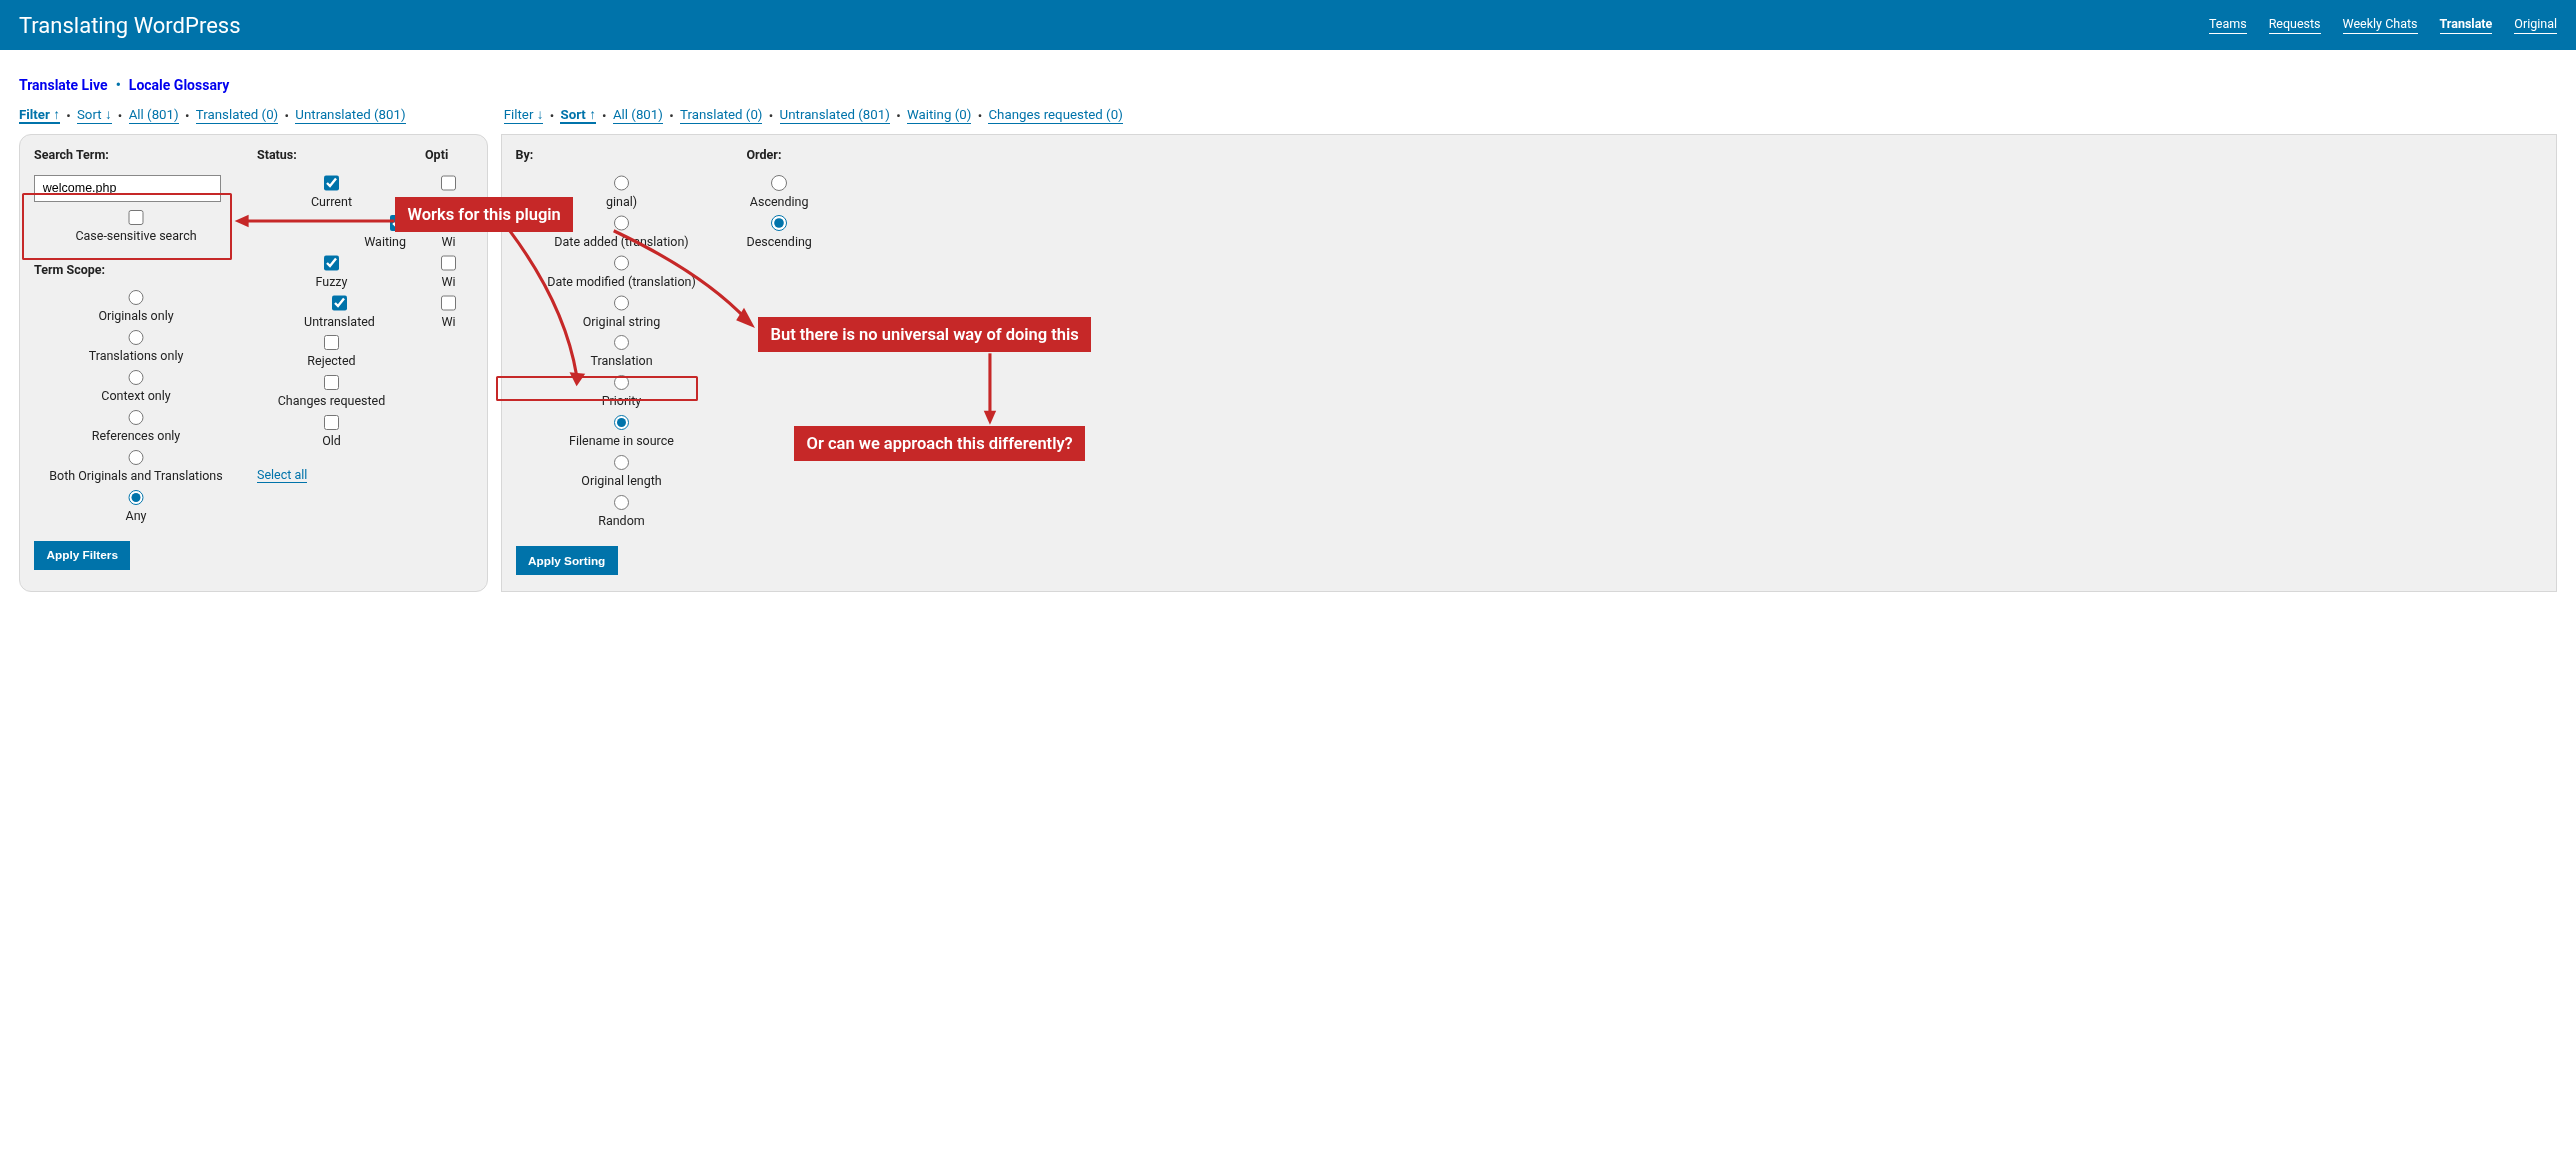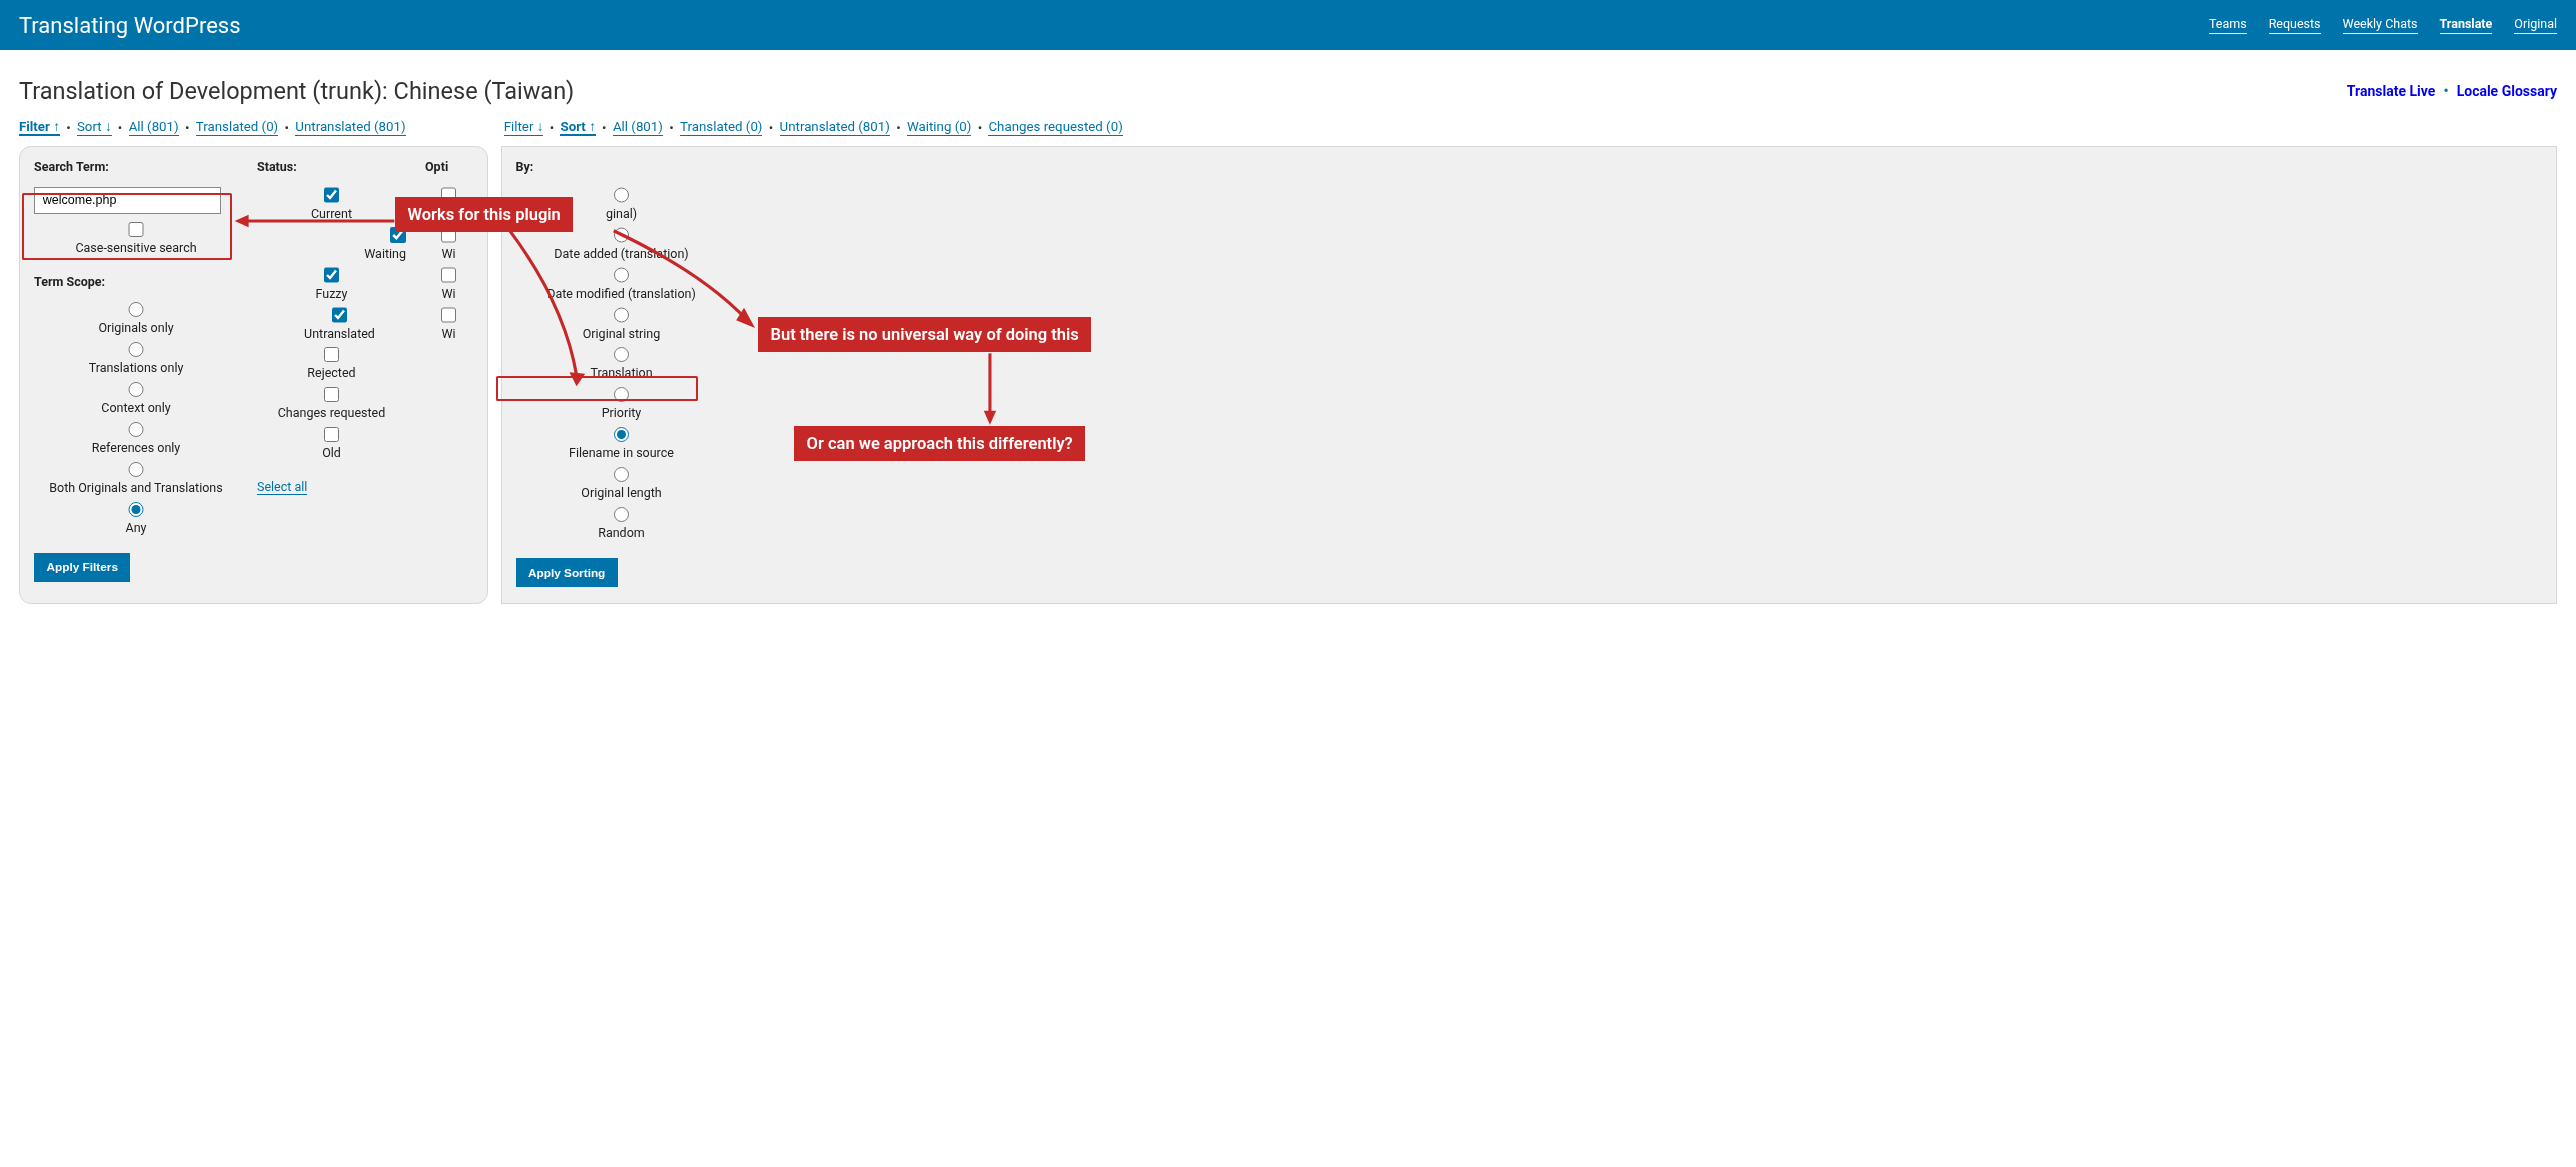--- a/index.html
+++ b/index.html
@@ -51,21 +51,20 @@
     <a href="#">Weekly Chats</a>
     <a href="#" class="active">Translate</a>
     <a href="#">Original</a>
   </nav>
 </div>
 
 <div class="content">
 
 
   <div class="titlebar">
-    <h1 class="page-title">Translation of Development (trunk): Chinese (Taiwan)</h1>
     <div class="title-links">
       <a href="#">Translate Live</a>
       <span class="dot">•</span>
       <a href="#">Locale Glossary</a>
     </div>
   </div>
 
   <div class="toolbar-row">
     <div class="toolbar" style="width:469px">
       <span class="tool-link strong">Filter ↑</span>
@@ -229,20 +228,33 @@
               <label class="radio-row" style="margin-bottom: 6.3px;">
                 <input type="radio" name="by" style="">
                 <span>Original length</span>
               </label>
               <label class="radio-row" style="margin-bottom: 6.3px;">
                 <input type="radio" name="by" style="">
                 <span>Random</span>
               </label>
             </div>
         </div>
+        <div class="col">
+          <div class="group-label">Order:</div>
+          <div id="order-options">
+              <label class="radio-row" style="margin-bottom: 6.3px;">
+                <input type="radio" name="order" style="">
+                <span>Ascending</span>
+              </label>
+              <label class="radio-row" style="margin-bottom: 6.3px;">
+                <input type="radio" name="order" checked="" style="">
+                <span>Descending</span>
+              </label>
+            </div>
+        </div>
       </div>
       <button class="btn">Apply Sorting</button>
     </div>
   </div>
 
   <div class="redbox" style="left:22px; top:143px; width:210px; height:67px"></div>
   <div class="redbox" style="left:496px; top:326px; width:202px; height:25px"></div>
 
   <div class="callout" style="left:395px; top:147px">Works for this plugin</div>
   <div class="callout" style="left:758px; top:267px">But there is no universal way of doing this</div>

